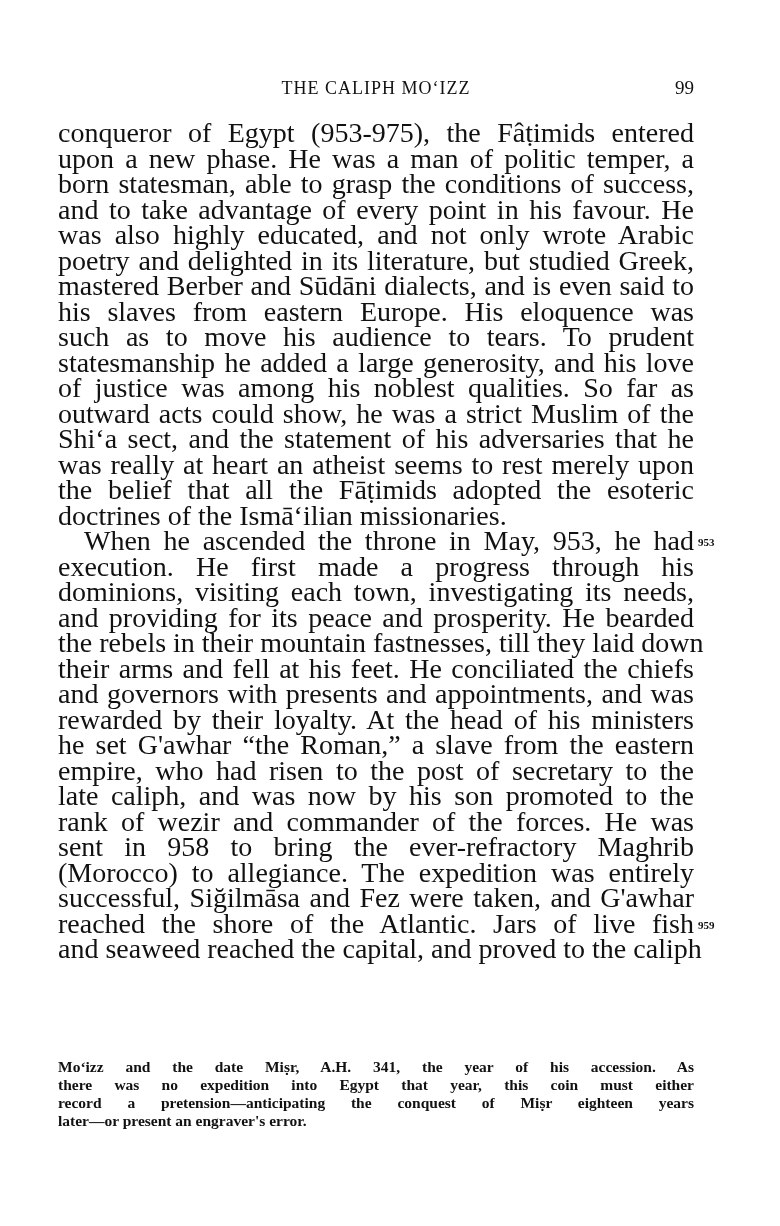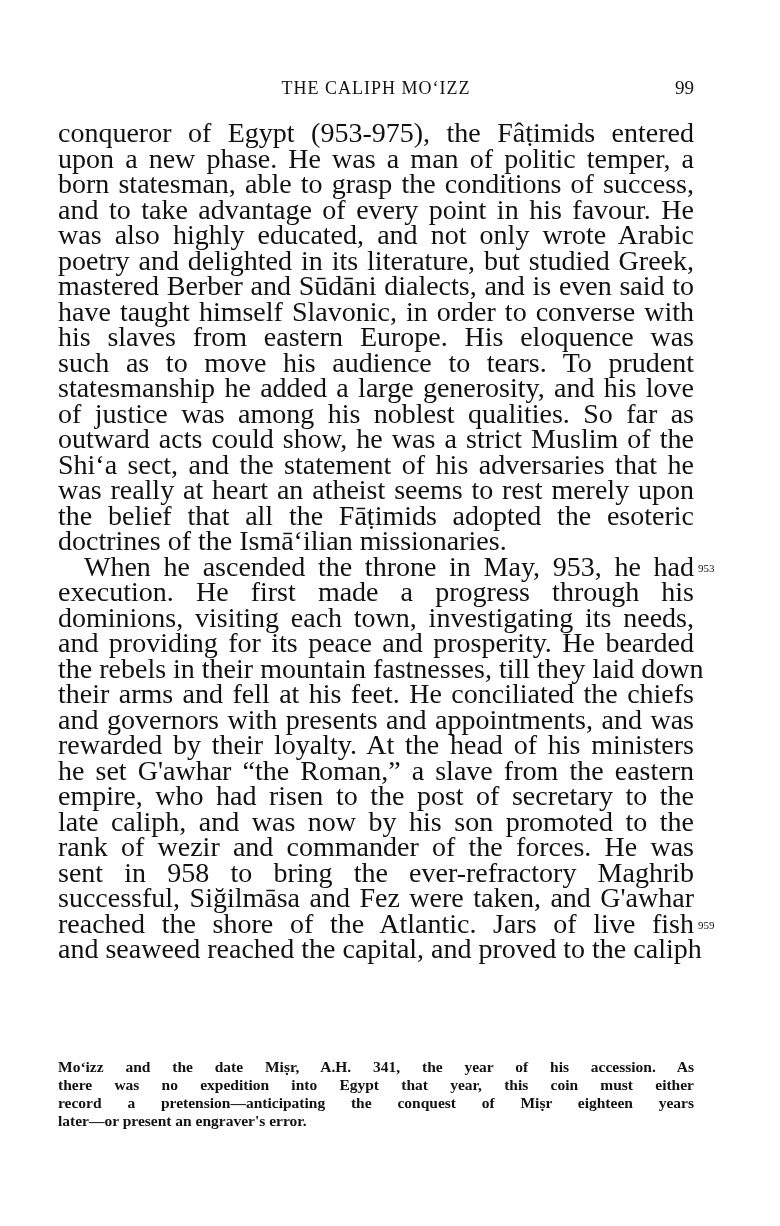--- a/index.html
+++ b/index.html
@@ -63,21 +63,21 @@
       text-align-last: left;
     }
     .line.indent {
       padding-left: 26px;
     }
     .margin-note {
       position: absolute;
       left: 640px;
       top: 2px;
       font-size: 11px;
-      font-weight: normal;
+      font-weight: bold;
       line-height: 25.5px;
       text-align-last: left;
     }
     .footnote {
       position: absolute;
       top: 1058px;
       left: 58px;
       width: 636px;
     }
     .fn-line {
@@ -105,21 +105,20 @@
   </div>
 
   <div class="body-text">
     <span class="line">conqueror of Egypt (953-975), the Fâṭimids entered</span>
     <span class="line">upon a new phase. He was a man of politic temper, a</span>
     <span class="line">born statesman, able to grasp the conditions of success,</span>
     <span class="line">and to take advantage of every point in his favour. He</span>
     <span class="line">was also highly educated, and not only wrote Arabic</span>
     <span class="line">poetry and delighted in its literature, but studied Greek,</span>
     <span class="line">mastered Berber and Sūdāni dialects, and is even said to</span>
-    <span class="line">have taught himself Slavonic, in order to converse with</span>
     <span class="line">his slaves from eastern Europe. His eloquence was</span>
     <span class="line">such as to move his audience to tears. To prudent</span>
     <span class="line">statesmanship he added a large generosity, and his love</span>
     <span class="line">of justice was among his noblest qualities. So far as</span>
     <span class="line">outward acts could show, he was a strict Muslim of the</span>
     <span class="line">Shi‘a sect, and the statement of his adversaries that he</span>
     <span class="line">was really at heart an atheist seems to rest merely upon</span>
     <span class="line">the belief that all the Fāṭimids adopted the esoteric</span>
     <span class="line last">doctrines of the Ismā‘ilian missionaries.</span>
     <div style="position:relative;">
@@ -131,20 +130,21 @@
     <span class="line">and providing for its peace and prosperity. He bearded</span>
     <span class="line">the rebels in their mountain fastnesses, till they laid down</span>
     <span class="line">their arms and fell at his feet. He conciliated the chiefs</span>
     <span class="line">and governors with presents and appointments, and was</span>
     <span class="line">rewarded by their loyalty. At the head of his ministers</span>
     <span class="line">he set G'awhar “the Roman,” a slave from the eastern</span>
     <span class="line">empire, who had risen to the post of secretary to the</span>
     <span class="line">late caliph, and was now by his son promoted to the</span>
     <span class="line">rank of wezir and commander of the forces. He was</span>
     <span class="line">sent in 958 to bring the ever-refractory Maghrib</span>
+    <span class="line">(Morocco) to allegiance. The expedition was entirely</span>
     <span class="line">successful, Siğilmāsa and Fez were taken, and G'awhar</span>
     <div style="position:relative;">
       <span class="line">reached the shore of the Atlantic. Jars of live fish</span>
       <span class="margin-note">959</span>
     </div>
     <span class="line">and seaweed reached the capital, and proved to the caliph</span>
   </div>
 
   <div class="footnote">
     <span class="fn-line">Mo‘izz and the date Miṣr, A.H. 341, the year of his accession. As</span>

